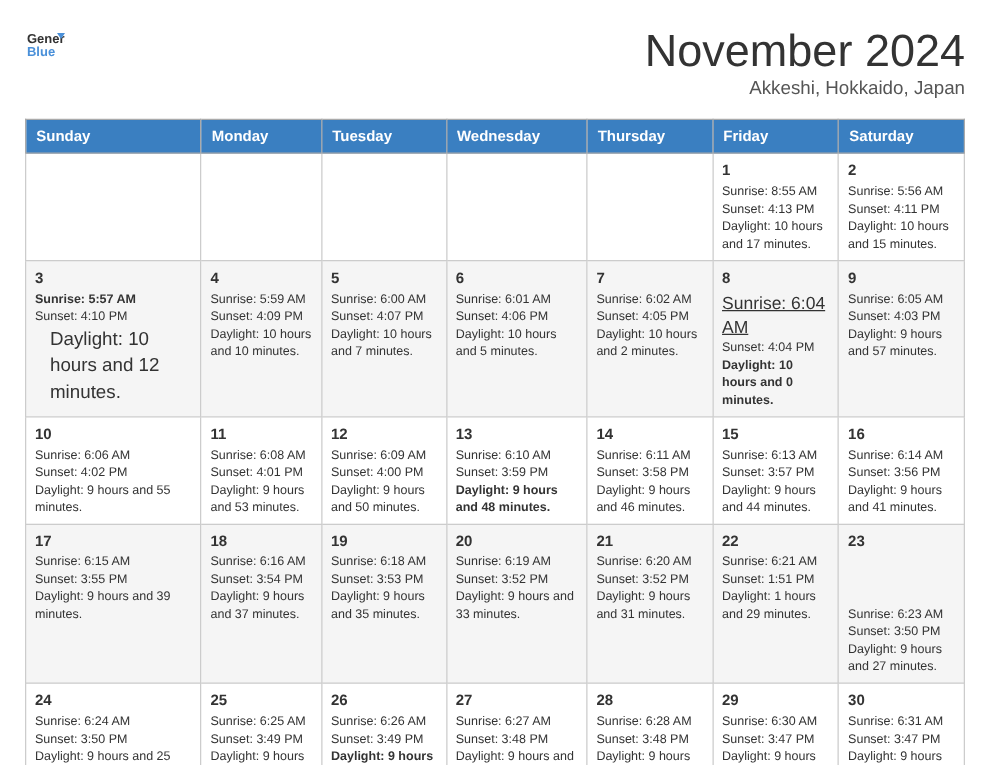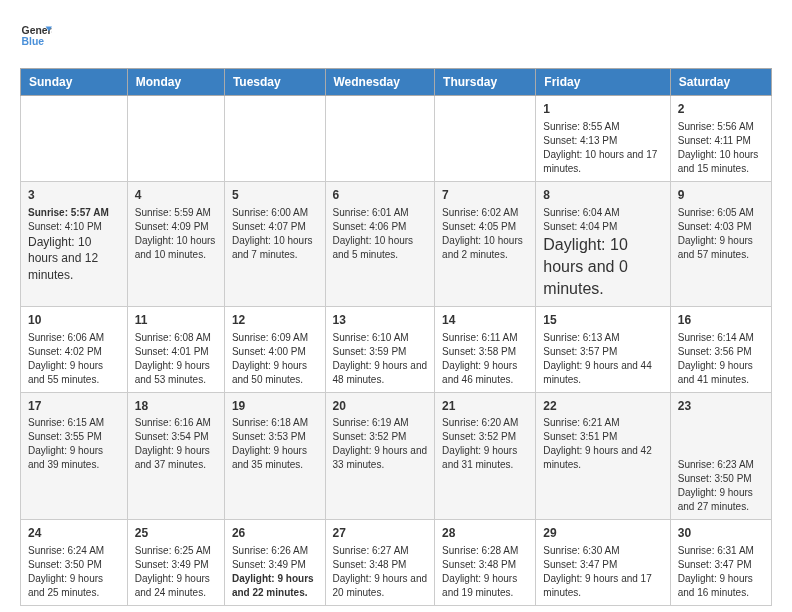--- a/index.html
+++ b/index.html
@@ -79,20 +79,24 @@
 </head>
 <body>
 
 <div class="header">
   <div class="logo">
     <svg class="logo-icon" viewBox="0 0 40 40">
       <text x="2" y="18" font-size="13" font-weight="bold" fill="#333">General</text>
       <text x="2" y="31" font-size="13" font-weight="bold" fill="#4a90d9">Blue</text>
       <polygon points="32,8 40,8 36,14" fill="#4a90d9"></polygon>
     </svg>
+  </div>
+  <div class="title-block">
+    <div class="month-title">November 2024</div>
+    <div class="location">Akkeshi, Hokkaido, Japan</div>
   </div>
 </div>
 
 <table>
   <thead>
     <tr>
     <th>Sunday</th>
         <th>Monday</th>
         <th>Tuesday</th>
         <th>Wednesday</th>
@@ -119,21 +123,21 @@
           <span style="display: block; font-size: 10px;">Sunrise: 5:56 AM</span>
           <span style="display: block; font-size: 10px;">Sunset: 4:11 PM</span>
           <span style="display: block; font-size: 10px;">Daylight: 10 hours and 15 minutes.</span>
         </td>
       </tr>
       <tr>
         <td>
           <span class="day-num">3</span>
           <span style="display: block; font-size: 10px; font-weight: bold;">Sunrise: 5:57 AM</span>
           <span style="display: block; font-size: 10px;">Sunset: 4:10 PM</span>
-          <span style="display: block; font-size: 12px;">Daylight: 10 hours and 12 minutes.</span>
+          <span style="display: block; font-size: 15px; margin-left: 12px;">Daylight: 10 hours and 12 minutes.</span>
         </td>
         <td>
           <span class="day-num">4</span>
           <span style="display: block; font-size: 10px;">Sunrise: 5:59 AM</span>
           <span style="display: block; font-size: 10px;">Sunset: 4:09 PM</span>
           <span style="display: block; font-size: 10px;">Daylight: 10 hours and 10 minutes.</span>
         </td>
         <td>
           <span class="day-num">5</span>
           <span style="display: block; font-size: 10px;">Sunrise: 6:00 AM</span>
@@ -147,23 +151,23 @@
           <span style="display: block; font-size: 10px;">Daylight: 10 hours and 5 minutes.</span>
         </td>
         <td>
           <span class="day-num">7</span>
           <span style="display: block; font-size: 10px;">Sunrise: 6:02 AM</span>
           <span style="display: block; font-size: 10px;">Sunset: 4:05 PM</span>
           <span style="display: block; font-size: 10px;">Daylight: 10 hours and 2 minutes.</span>
         </td>
         <td>
           <span class="day-num">8</span>
-          <span style="display: block; font-size: 10px;">Sunrise: 6:04 AM</span>
+          <span style="display: block; font-size: 14px; text-decoration: underline;">Sunrise: 6:04 AM</span>
           <span style="display: block; font-size: 10px;">Sunset: 4:04 PM</span>
-          <span style="display: block; font-size: 16px;">Daylight: 10 hours and 0 minutes.</span>
+          <span style="display: block; font-size: 10px; font-weight: bold;">Daylight: 10 hours and 0 minutes.</span>
         </td>
         <td>
           <span class="day-num">9</span>
           <span style="display: block; font-size: 10px;">Sunrise: 6:05 AM</span>
           <span style="display: block; font-size: 10px;">Sunset: 4:03 PM</span>
           <span style="display: block; font-size: 10px;">Daylight: 9 hours and 57 minutes.</span>
         </td>
       </tr>
       <tr>
         <td>
@@ -181,21 +185,21 @@
         <td>
           <span class="day-num">12</span>
           <span style="display: block; font-size: 10px;">Sunrise: 6:09 AM</span>
           <span style="display: block; font-size: 10px;">Sunset: 4:00 PM</span>
           <span style="display: block; font-size: 10px;">Daylight: 9 hours and 50 minutes.</span>
         </td>
         <td>
           <span class="day-num">13</span>
           <span style="display: block; font-size: 10px;">Sunrise: 6:10 AM</span>
           <span style="display: block; font-size: 10px;">Sunset: 3:59 PM</span>
-          <span style="display: block; font-size: 10px;">Daylight: 9 hours and 48 minutes.</span>
+          <span style="display: block; font-size: 10px; font-weight: bold;">Daylight: 9 hours and 48 minutes.</span>
         </td>
         <td>
           <span class="day-num">14</span>
           <span style="display: block; font-size: 10px;">Sunrise: 6:11 AM</span>
           <span style="display: block; font-size: 10px;">Sunset: 3:58 PM</span>
           <span style="display: block; font-size: 10px;">Daylight: 9 hours and 46 minutes.</span>
         </td>
         <td>
           <span class="day-num">15</span>
           <span style="display: block; font-size: 10px;">Sunrise: 6:13 AM</span>
@@ -236,22 +240,22 @@
         </td>
         <td>
           <span class="day-num">21</span>
           <span style="display: block; font-size: 10px;">Sunrise: 6:20 AM</span>
           <span style="display: block; font-size: 10px;">Sunset: 3:52 PM</span>
           <span style="display: block; font-size: 10px;">Daylight: 9 hours and 31 minutes.</span>
         </td>
         <td>
           <span class="day-num">22</span>
           <span style="display: block; font-size: 10px;">Sunrise: 6:21 AM</span>
-          <span style="display: block; font-size: 10px;">Sunset: 3:51 PM</span>
-          <span style="display: block; font-size: 10px;">Daylight: 9 hours and 42 minutes.</span>
+          <span style="display: block; font-size: 10px;">Sunset: 1:51 PM</span>
+          <span style="display: block; font-size: 10px;">Daylight: 1 hours and 29 minutes.</span>
         </td>
         <td>
           <span class="day-num">23</span>
           <span style="display: block; font-size: 10px; margin-top: 44px;">Sunrise: 6:23 AM</span>
           <span style="display: block; font-size: 10px;">Sunset: 3:50 PM</span>
           <span style="display: block; font-size: 10px;">Daylight: 9 hours and 27 minutes.</span>
         </td>
       </tr>
       <tr>
         <td>

